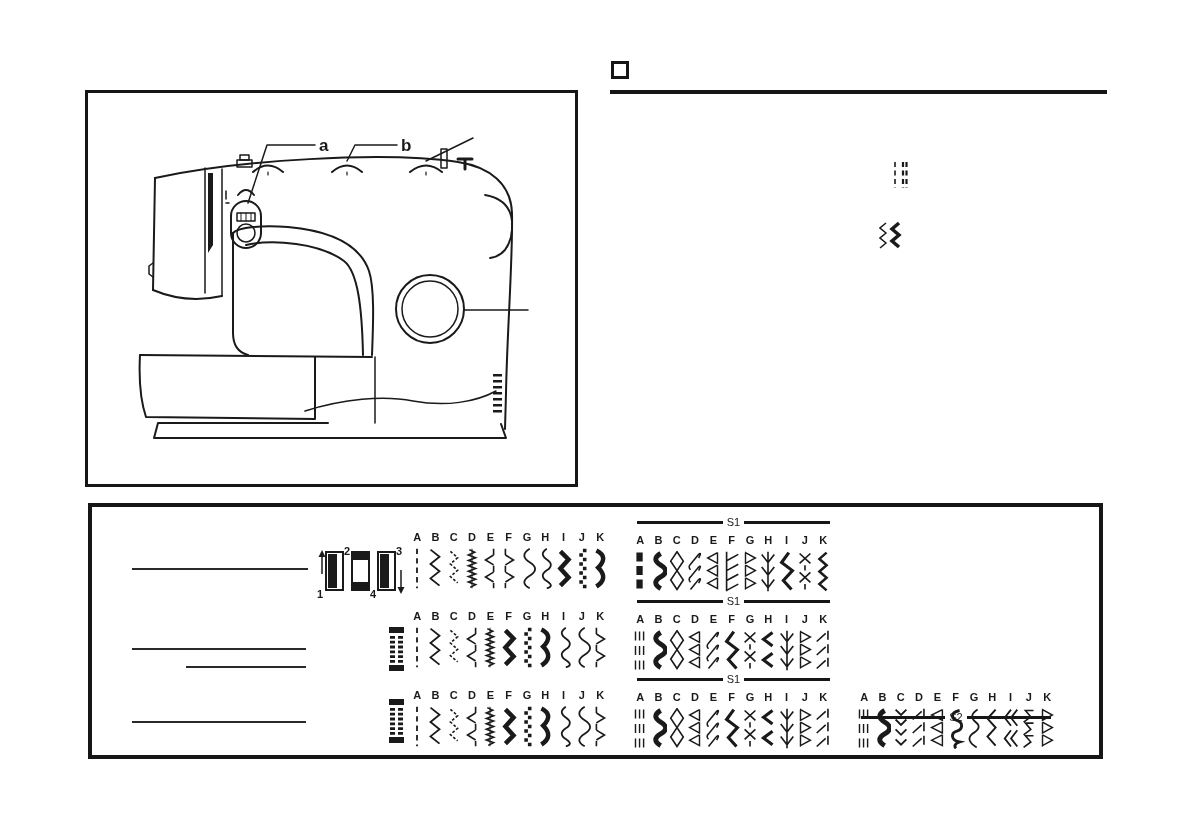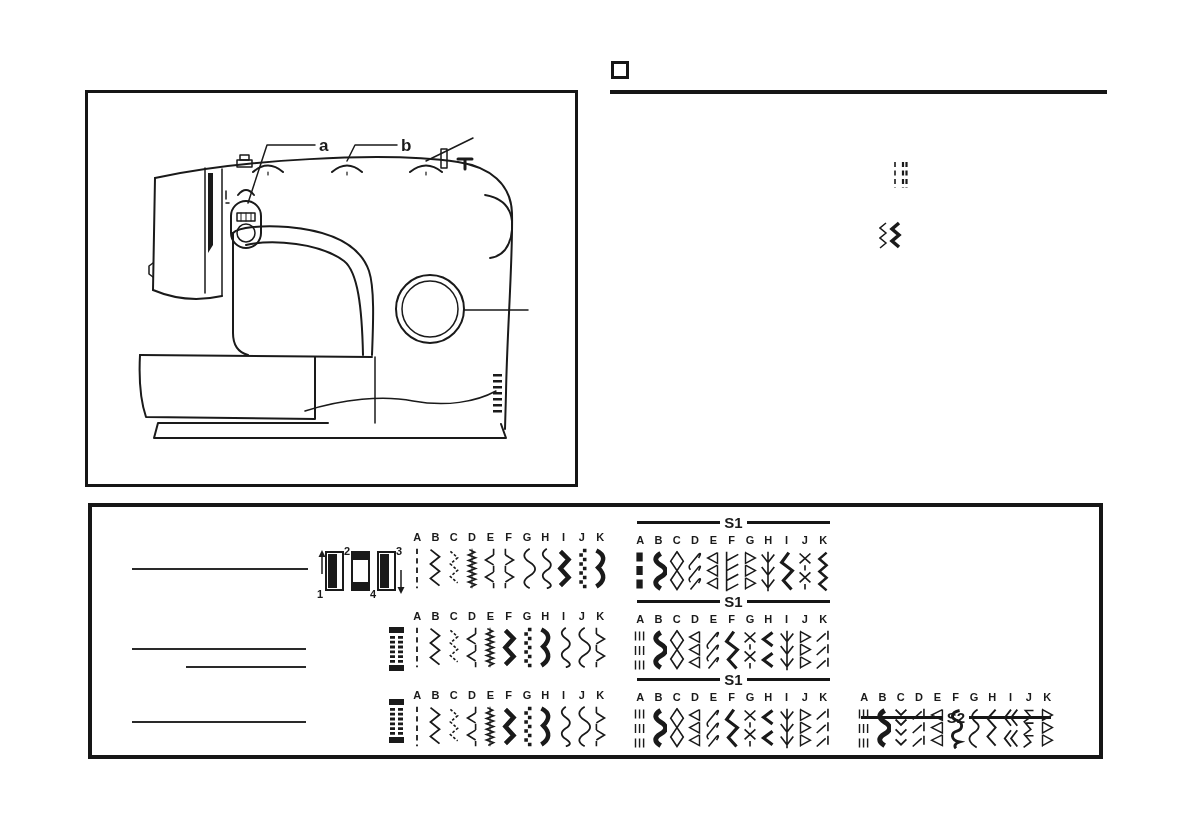--- a/index.html
+++ b/index.html
@@ -12,21 +12,21 @@
   #section-square{position:absolute;left:611px;top:61px;width:12px;height:12px;border:3px solid #161616;background:#fff;}
   #section-rule{position:absolute;left:610px;top:90px;width:497px;height:4px;background:#161616;}
   .ex-icon{position:absolute;}
   .blank-line{position:absolute;height:2px;background:#2a2a2a;}
   .stitch-group{position:absolute;display:grid;grid-template-columns:repeat(11,18.3px);}
   .stitch-col{display:flex;flex-direction:column;align-items:center;}
   .col-letter{font-weight:700;font-size:11px;height:15px;line-height:15px;text-align:center;}
   svg.glyph{width:18px;height:45px;margin-top:1px;display:block;}
   .group-label{position:absolute;display:flex;align-items:center;height:13px;}
   .group-label .lbl-line{flex:1;height:2.5px;background:#161616;}
-  .group-label .lbl-text{font-weight:700;font-size:15px;padding:0 4px;line-height:13px;}
+  .group-label .lbl-text{font-weight:400;font-size:11px;padding:0 4px;line-height:13px;}
   .bh-icon{position:absolute;display:block;}
   text{font-family:"Liberation Sans",sans-serif;}
 </style>
 </head>
 <body>
 
 <div class="page">
 
   <svg width="0" height="0" style="position:absolute" aria-hidden="true">
     <defs>

